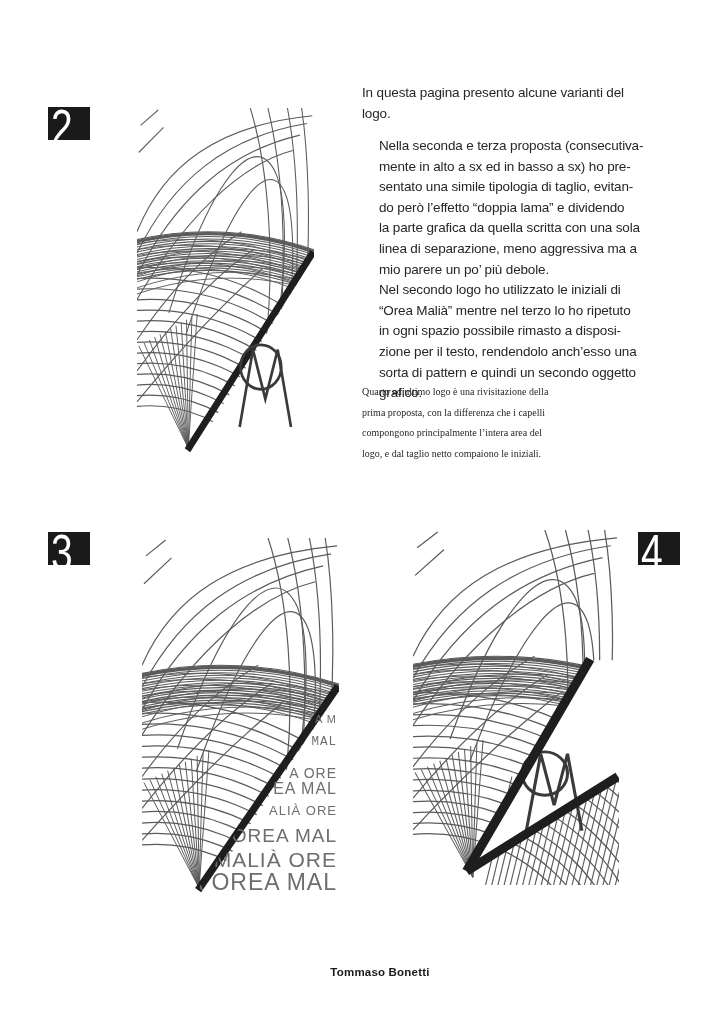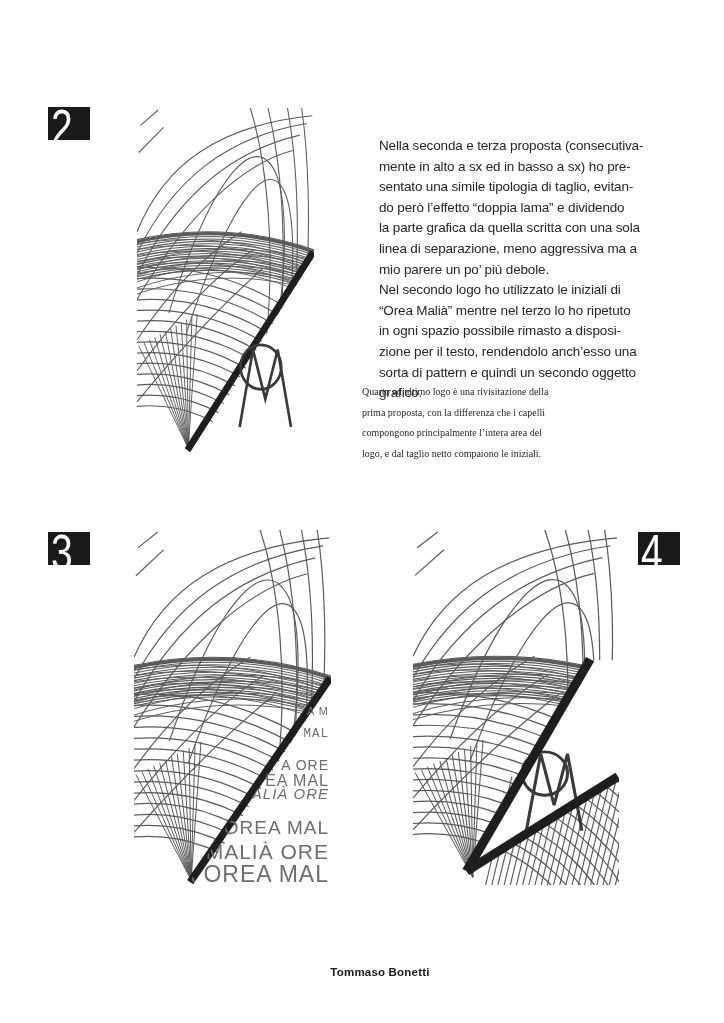--- a/index.html
+++ b/index.html
@@ -110,20 +110,22 @@
       <polygon points="200,153 62,360 200,360" fill="#ffffff"></polygon>
       <line class="cut" x1="199" y1="149" x2="57" y2="354" stroke-width="7.5"></line>
       <g class="mono">
         <circle cx="140" cy="268" r="23"></circle>
         <path d="M116,330L131,250L145,301L159,250L174,330"></path>
       </g>
     </svg>
   </figure>
 
   <div class="textcol">
+    <p class="para" style="top:83px;">In questa pagina presento alcune varianti del
+logo.</p>
     <p class="para" style="top:136px;margin-left:17px;">Nella seconda e terza proposta (consecutiva-
 mente in alto a sx ed in basso a sx)  ho pre-
 sentato una simile tipologia di taglio, evitan-
 do però l’effetto “doppia lama”  e dividendo
 la parte grafica da quella scritta con una sola
 linea di separazione, meno aggressiva ma a
 mio parere un po’ più debole.
 Nel secondo logo ho utilizzato le iniziali di
 “Orea Malià” mentre nel terzo lo ho ripetuto
 in ogni spazio possibile rimasto a disposi-
@@ -133,21 +135,21 @@
     <p class="para serif" style="top:382px;">Quarto ed ultimo logo è una rivisitazione della
 prima proposta, con la differenza che i capelli
 compongono principalmente l’intera area del
 logo, e dal taglio netto compaiono le iniziali.</p>
   </div>
 
   <div class="badge" style="left:48px;top:532px;">
     <span class="num">3</span>
   </div>
 
-  <figure class="logo" style="left:134px;top:530px;width:197px;height:358px;margin:0;">
+  <figure class="logo" style="left:134px;top:530px;width:197px;height:358px;margin:8px;">
     <svg viewBox="0 0 200 360" preserveAspectRatio="none">
       <g class="hair">
           <path d="M0,128C30,60 90,18 198,8" stroke-width="1.2"></path>
           <path d="M0,150C40,75 100,30 192,16" stroke-width="1.2"></path>
           <path d="M0,173C45,92 105,45 184,28" stroke-width="1.2"></path>
           <path d="M0,198C55,112 118,58 176,44" stroke-width="1.2"></path>
           <path d="M4,18L24,2" stroke-width="1.2"></path>
           <path d="M2,46L30,20" stroke-width="1.2"></path>
           <path d="M0,240C40,185 80,150 118,128" stroke-width="1.2"></path>
           <path d="M0,272C45,215 90,172 132,146" stroke-width="1.2"></path>
@@ -216,21 +218,21 @@
           <circle cx="15" cy="470" r="305" stroke-width="1.25"></circle>
         </g>
       <polygon points="200,153 62,360 200,360" fill="#ffffff"></polygon>
       <line class="cut" x1="199" y1="149" x2="57" y2="354" stroke-width="7.5"></line>
     </svg>
     <div class="l3text">
         <div class="pattern-text" style="top: 176px; font-size: 11px;">A M</div>
         <div class="pattern-text" style="top: 198px; font-size: 12.5px; font-family: Liberation Mono, monospace;">MAL</div>
         <div class="pattern-text" style="top: 228px; font-size: 14px;">A ORE</div>
         <div class="pattern-text" style="top: 243px; font-size: 16px;">EA MAL</div>
-        <div class="pattern-text" style="top: 256px; font-size: 15px; font-style: italic;">ALIÀ ORE</div>
+        <div class="pattern-text" style="top: 266px; font-size: 13px;">ALIÀ ORE</div>
         <div class="pattern-text" style="top: 288px; font-size: 19px;">OREA MAL</div>
         <div class="pattern-text" style="top: 311px; font-size: 21px;">A MALIÀ ORE</div>
         <div class="pattern-text" style="top: 333px; font-size: 23px;">IÀ OREA MAL</div>
       </div>
   </figure>
 
   <div class="badge" style="left:638px;top:532px;">
     <span class="num">4</span>
   </div>
 

